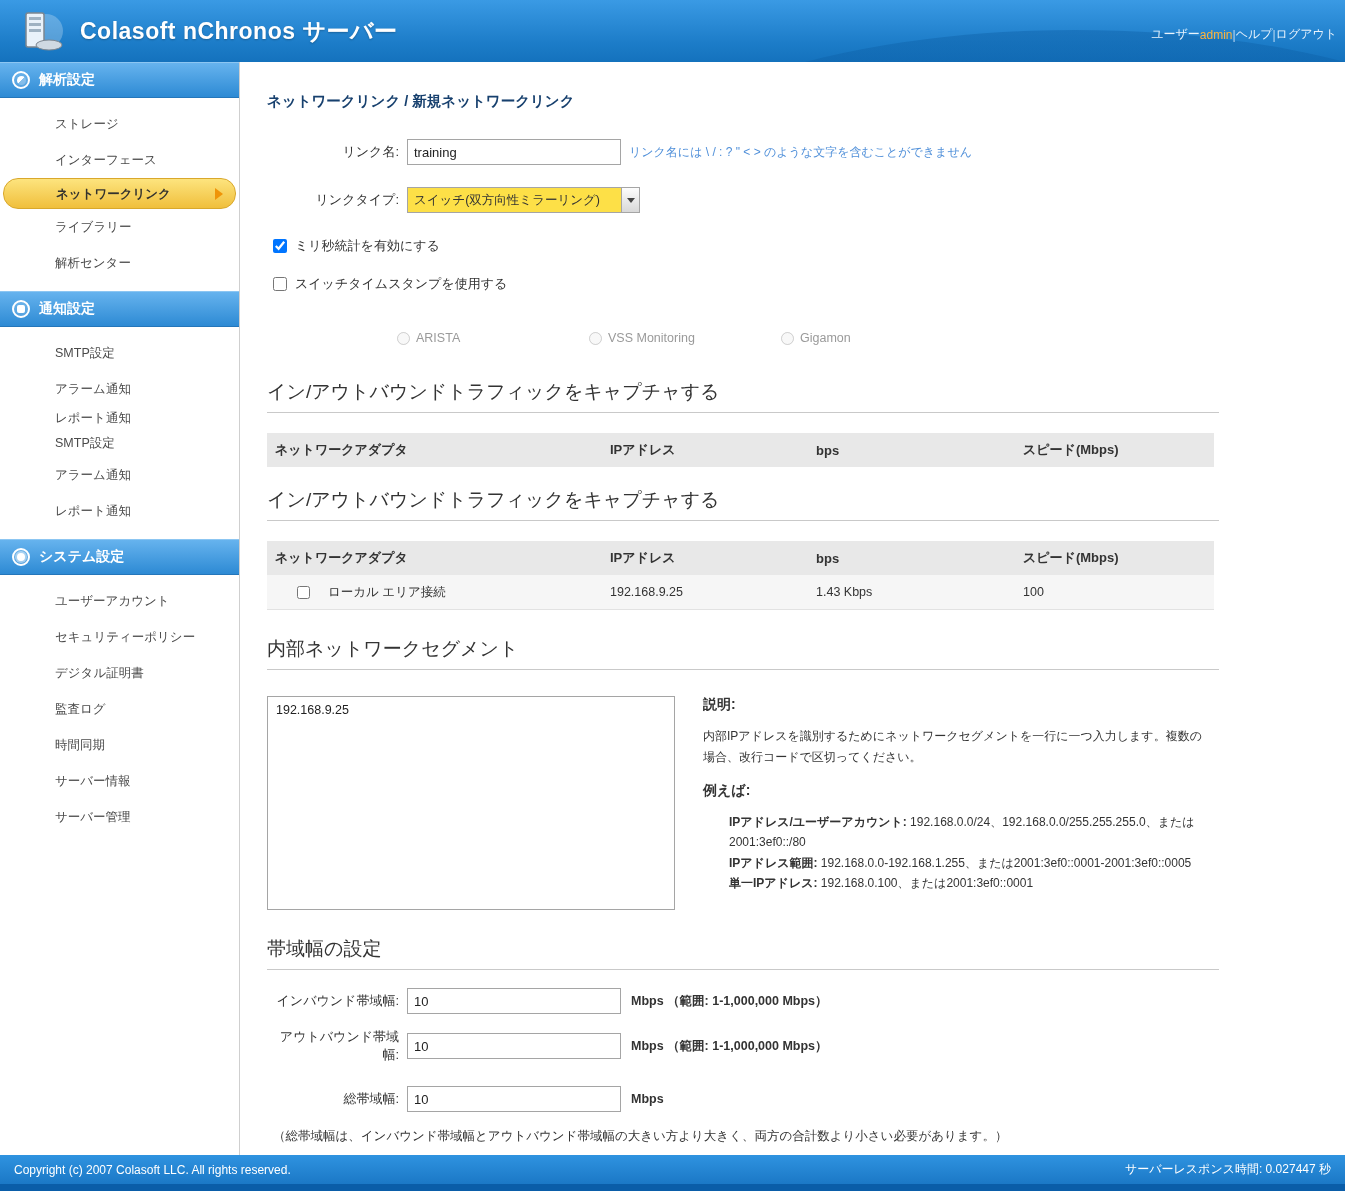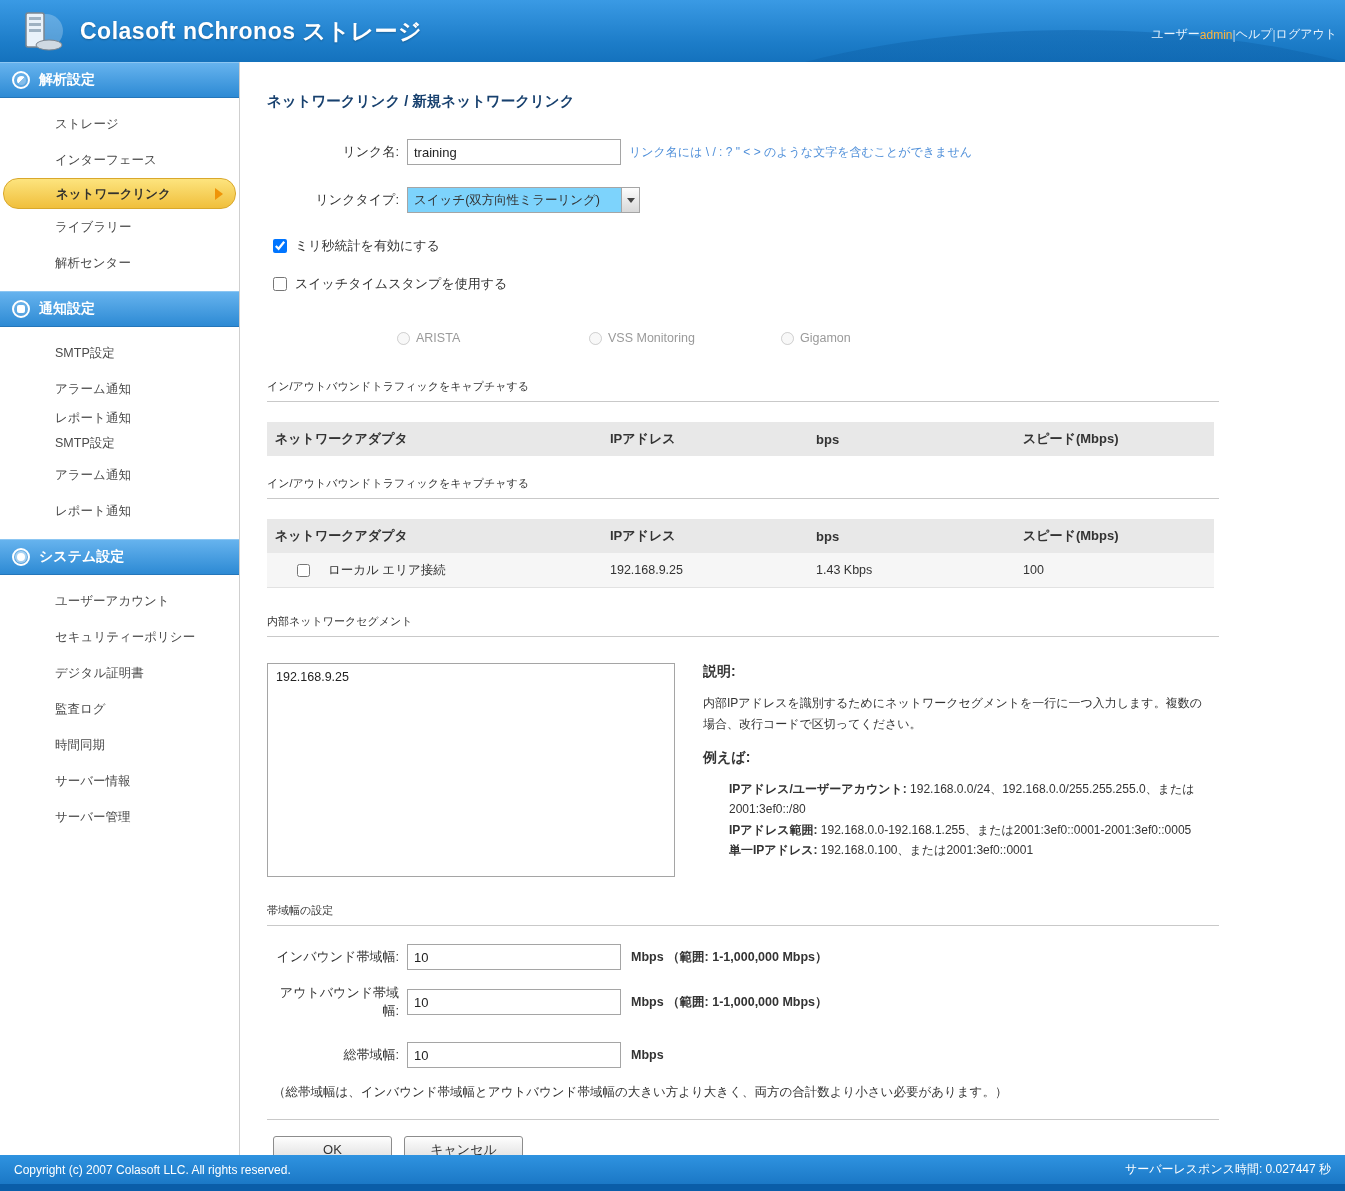--- a/index.html
+++ b/index.html
@@ -75,34 +75,34 @@
   .breadcrumb { font-size:14.5px; font-weight:bold; color:#17406e; margin-bottom:28px; }
   .form-row { display:flex; align-items:center; }
   .form-label { width:140px; text-align:right; padding-right:8px; font-size:13px; color:#333; flex:0 0 auto; }
   .text-input {
     width:214px; height:26px; border:1px solid #a5a5a5; font-size:13px; padding:2px 6px;
     font-family:"Liberation Sans", sans-serif; color:#222; background:#fff;
   }
   .hint { font-size:12px; color:#4f8fd9; margin-left:8px; }
   .select-box {
     width:233px; height:26px; border:1px solid #a5a5a5; display:flex; align-items:center;
-    cursor:pointer; background:#7dd3fc; position:relative;
+    cursor:pointer; background:#fde047; position:relative;
   }
   .select-box .sel-text { flex:1; font-size:12.5px; padding:0 6px; white-space:nowrap; overflow:hidden; }
   .select-box .sel-arrow {
     width:18px; height:24px; border-left:1px solid #a5a5a5;
     background:linear-gradient(#fdfdfd,#d8d8d8); display:flex; align-items:center; justify-content:center;
   }
   .select-box .sel-arrow::after { content:""; width:0; height:0;
     border-top:5px solid #444; border-left:4px solid transparent; border-right:4px solid transparent; }
   .check-row { display:flex; align-items:center; gap:8px; margin-left:6px; font-size:13px; }
   .check-row input { width:14px; height:14px; }
   .radio-row { display:flex; margin-left:130px; margin-top:38px; }
   .radio-opt { display:flex; align-items:center; gap:6px; width:192px; font-size:12.5px; color:#9a9a9a; }
-  .section-label { font-size:11px; color:#333; margin-bottom:7px; }
+  .section-label { font-size:19px; color:#333; margin-bottom:7px; }
   .hr { border-top:1px solid #c9c9c9; height:0; width:952px; }
   .tbl { width:947px; }
   .tbl-head, .tbl-row { display:grid; grid-template-columns:335px 206px 207px 1fr; align-items:center; }
   .tbl-head { background:#e8e8e8; height:34px; font-weight:bold; font-size:13px; }
   .tbl-head > div { padding-left:8px; }
   .tbl-row { background:#f6f6f6; height:35px; font-size:12.5px; border-bottom:1px solid #e2e2e2; }
   .tbl-row > div { padding-left:8px; }
   .adapter-cell { display:flex; align-items:center; gap:18px; padding-left:30px !important; }
   .seg-flex { display:flex; margin-top:26px; }
   .seg-textarea {
@@ -144,21 +144,21 @@
   <div class="logo-wrap">
     <svg width="52" height="48" viewBox="0 0 52 48">
       <circle cx="30" cy="24" r="17" fill="rgba(255,255,255,0.25)"></circle>
       <rect x="10" y="6" width="18" height="34" rx="2" fill="#e9f2fa" stroke="#7c8690" stroke-width="1.5"></rect>
       <rect x="13" y="10" width="12" height="3" fill="#9fb2c2"></rect>
       <rect x="13" y="16" width="12" height="3" fill="#9fb2c2"></rect>
       <rect x="13" y="22" width="12" height="3" fill="#9fb2c2"></rect>
       <ellipse cx="33" cy="38" rx="13" ry="5" fill="#cfd9e2" stroke="#7c8690" stroke-width="1"></ellipse>
     </svg>
   </div>
-  <div class="app-title">Colasoft nChronos ストレージ</div>
+  <div class="app-title">Colasoft nChronos サーバー</div>
   <div class="header-links">
     <span>ユーザー</span>
     <a class="uname">admin</a>
     <span class="sep">|</span>
     <a>ヘルプ</a>
     <span class="sep">|</span>
     <a>ログアウト</a>
   </div>
 </div>
 

